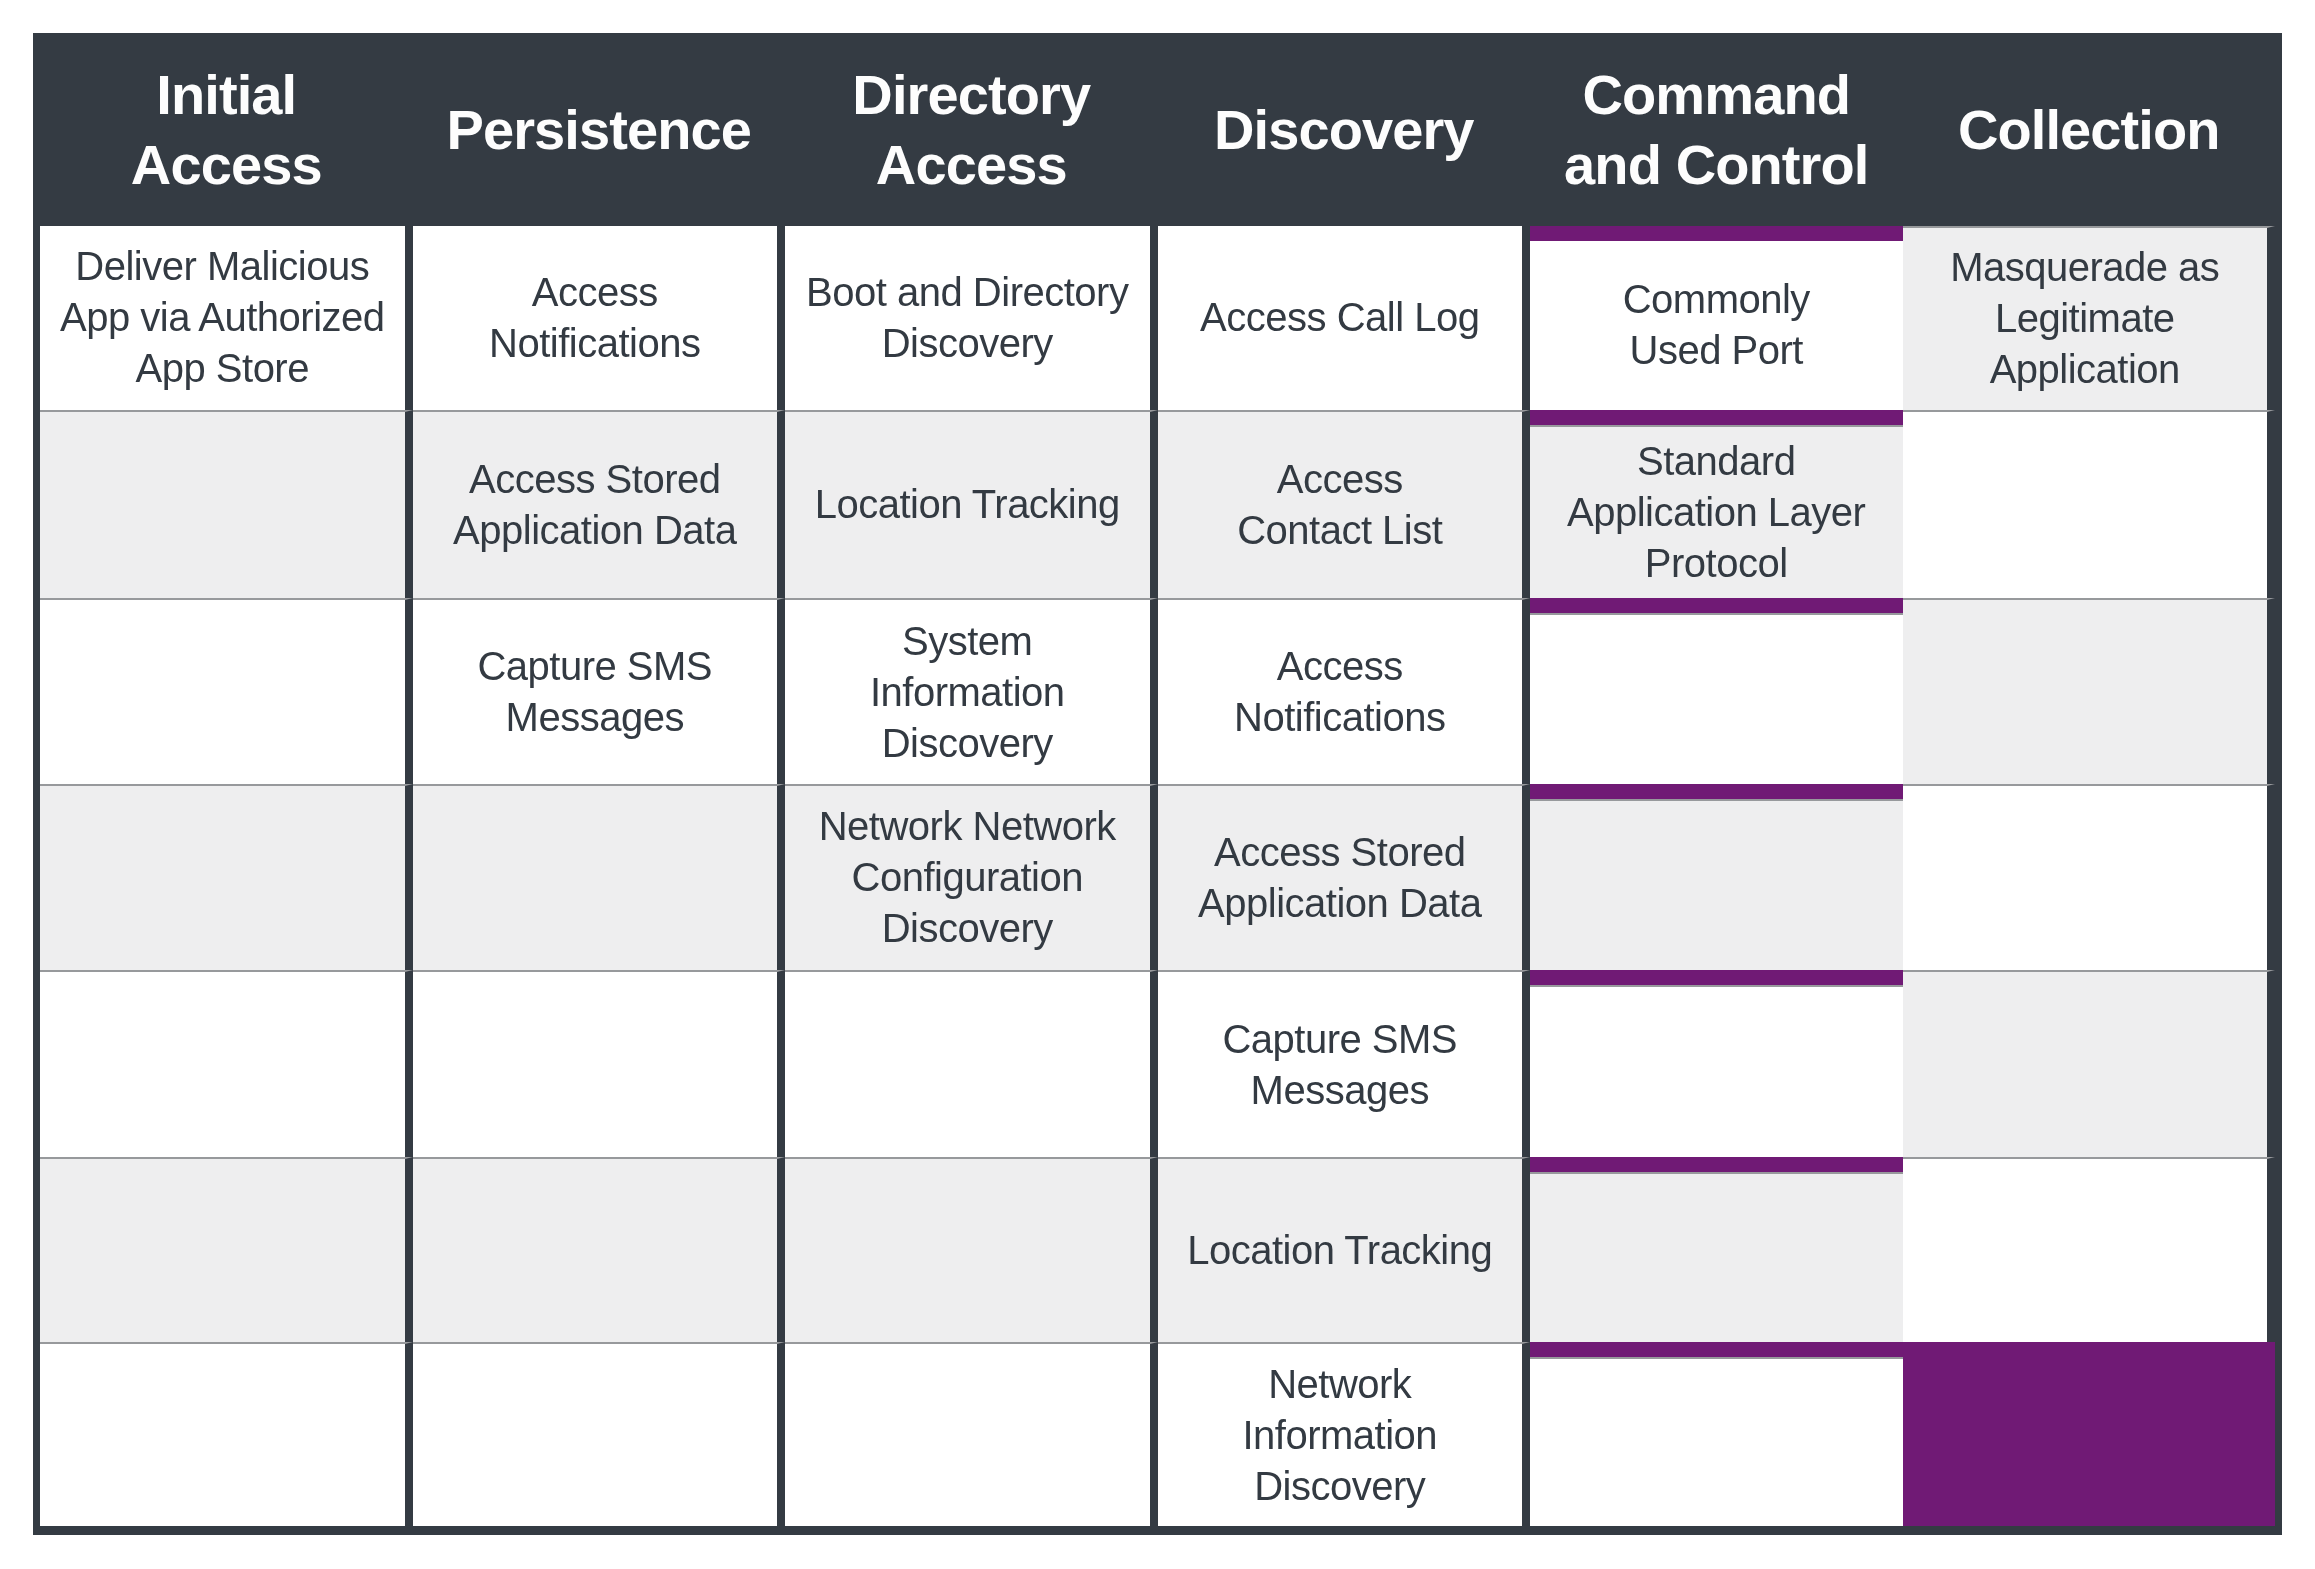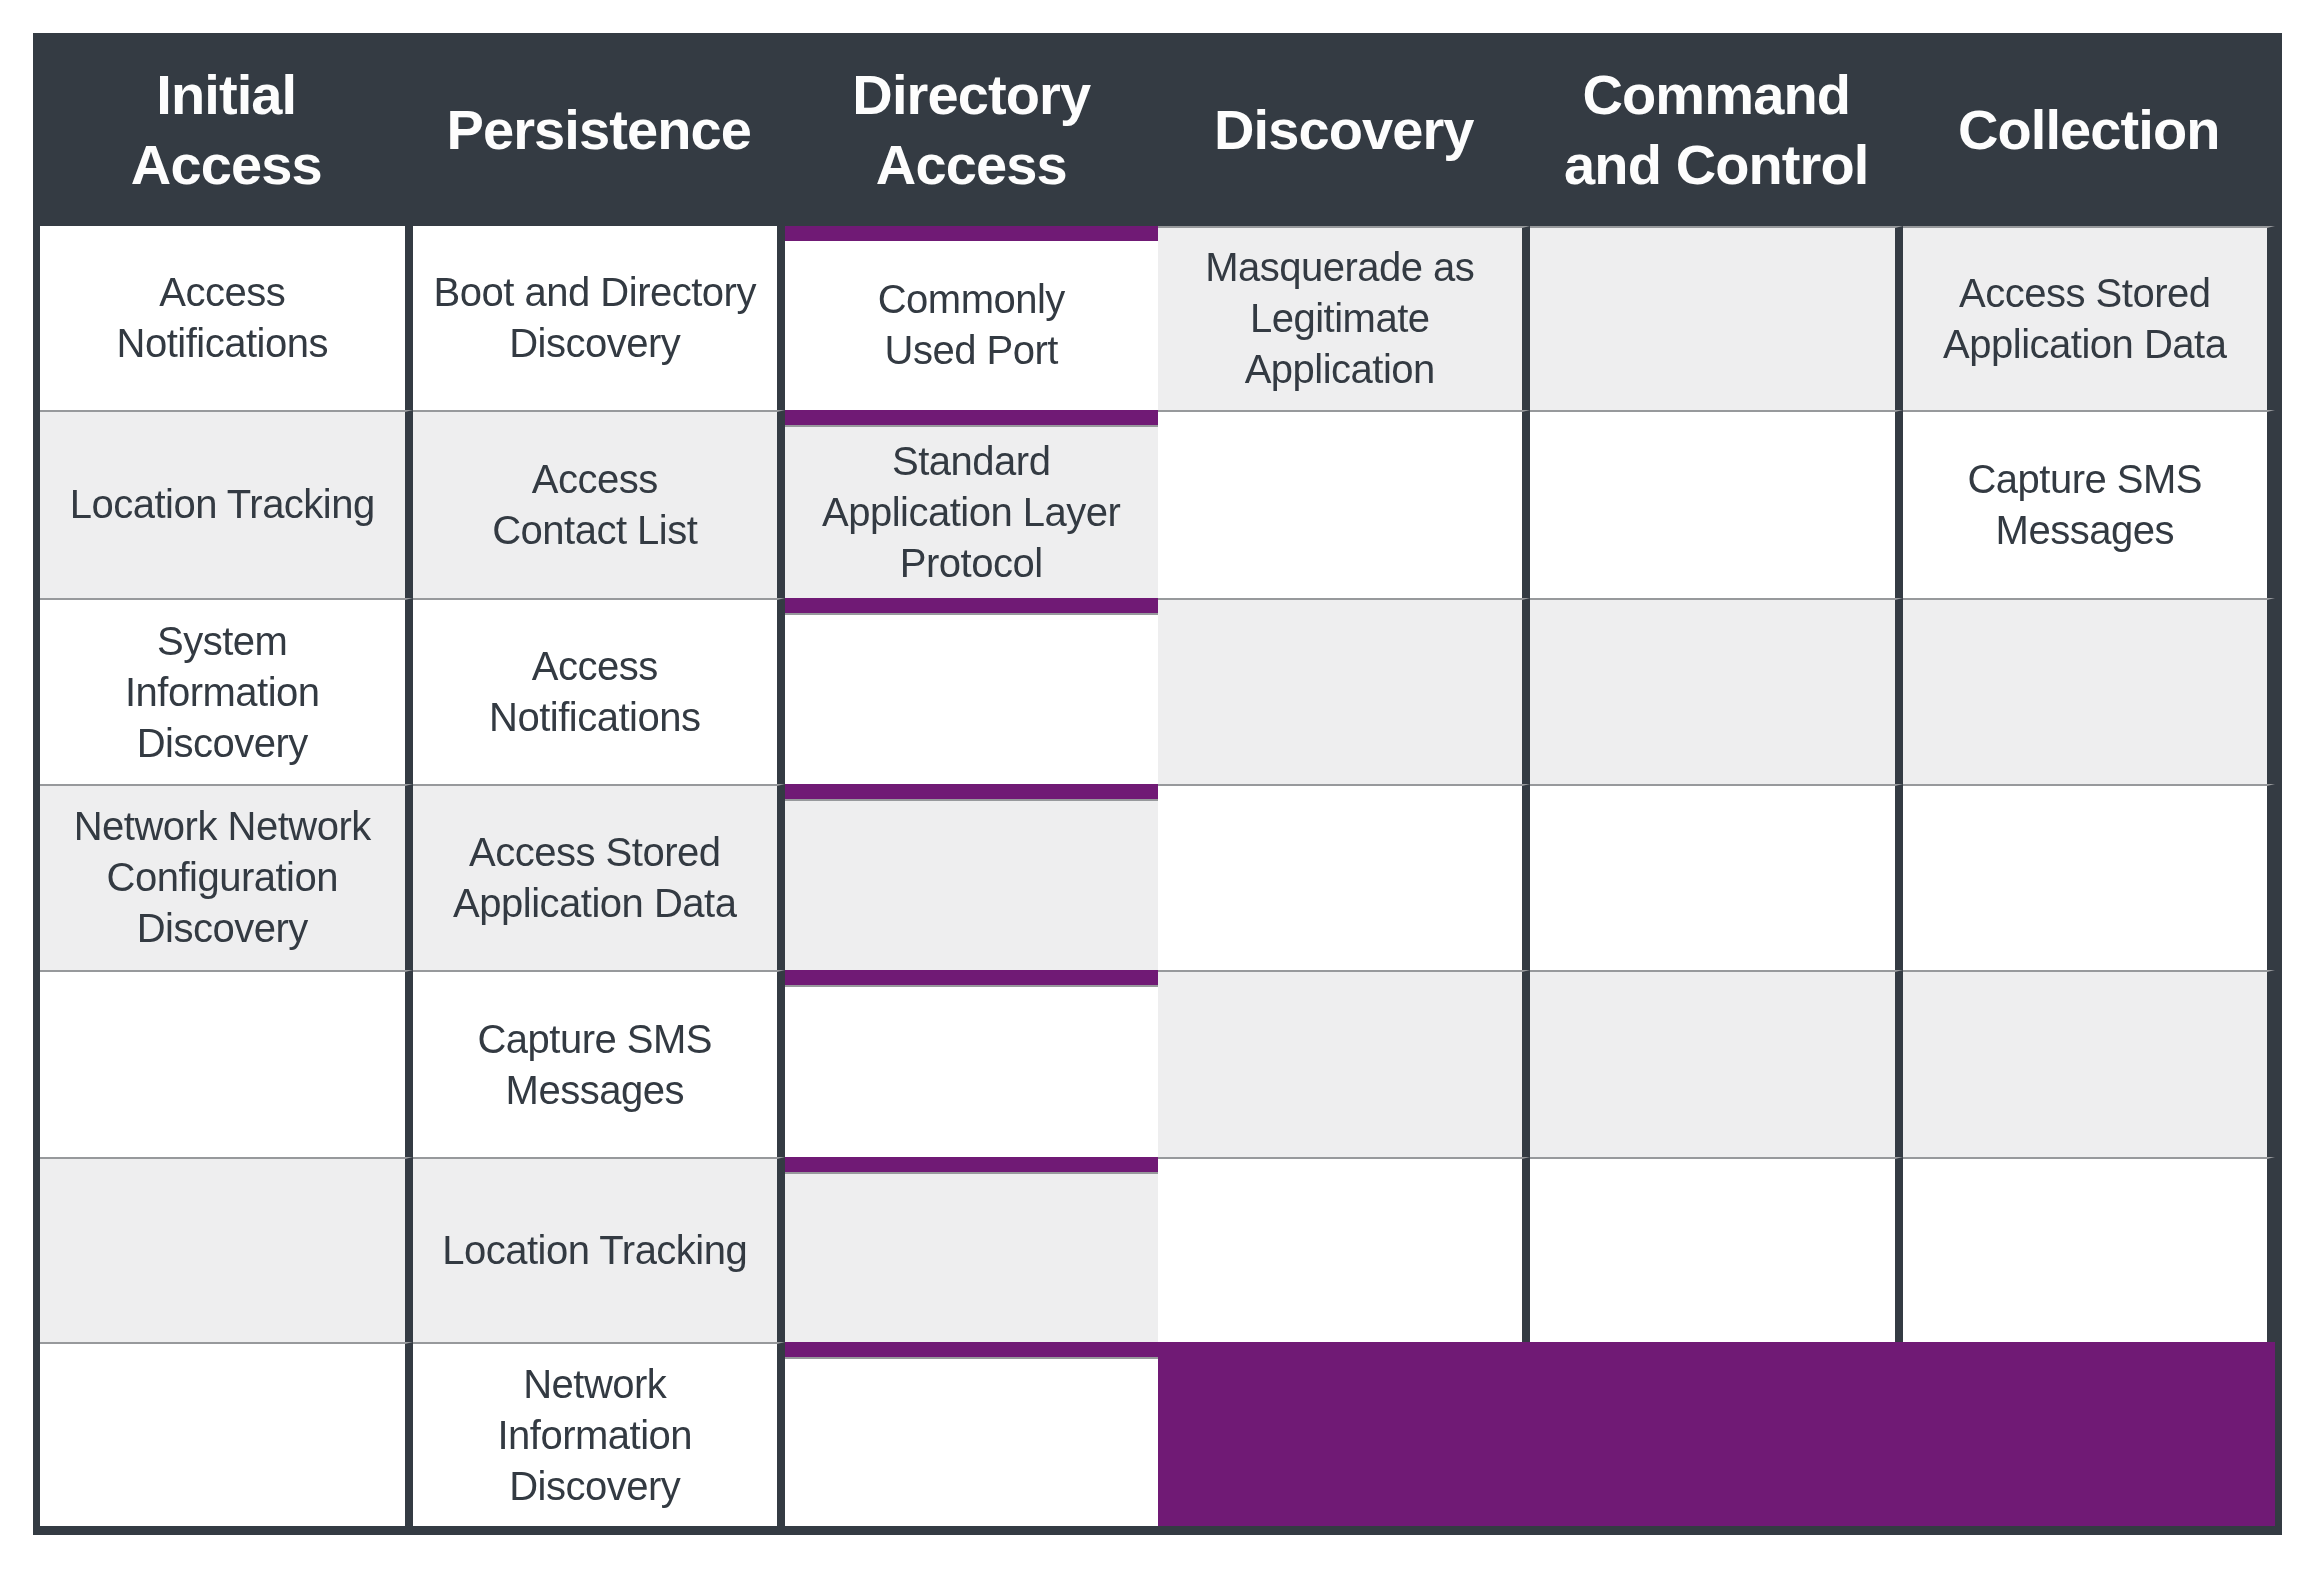--- a/index.html
+++ b/index.html
@@ -78,24 +78,28 @@
     <div class="header-cell">Directory
 Access</div>
     <div class="header-cell">Discovery</div>
     <div class="header-cell">Command
 and Control</div>
     <div class="header-cell">Collection</div>
   </div>
 
   <div class="matrix-body">
 
+    <div class="cell odd first-row">Deliver Malicious
+App via Authorized
+App Store</div>
     <div class="cell odd first-row">Access
 Notifications</div>
     <div class="cell odd first-row">Boot and Directory
 Discovery</div>
+    <div class="cell odd first-row">Access Call Log</div>
     <div class="cell odd first-row last-col">Commonly
 Used Port</div>
 
     <div class="cell even">Masquerade as
 Legitimate
 Application</div>
     <div class="cell even"></div>
     <div class="cell even">Access Stored
 Application Data</div>
     <div class="cell even">Location Tracking</div>

